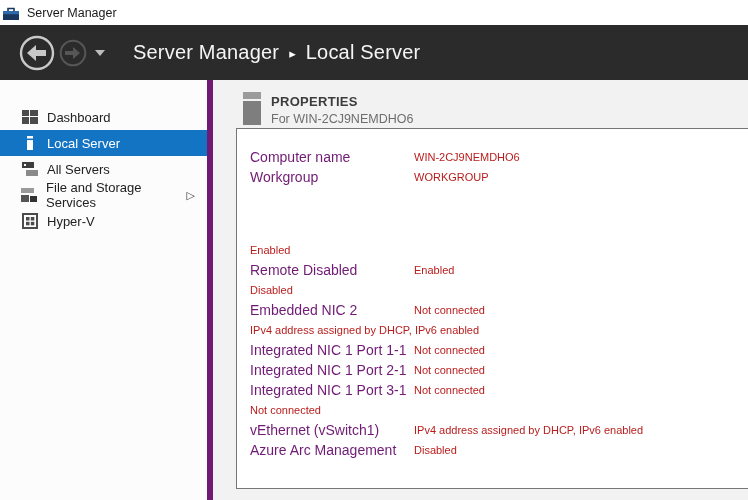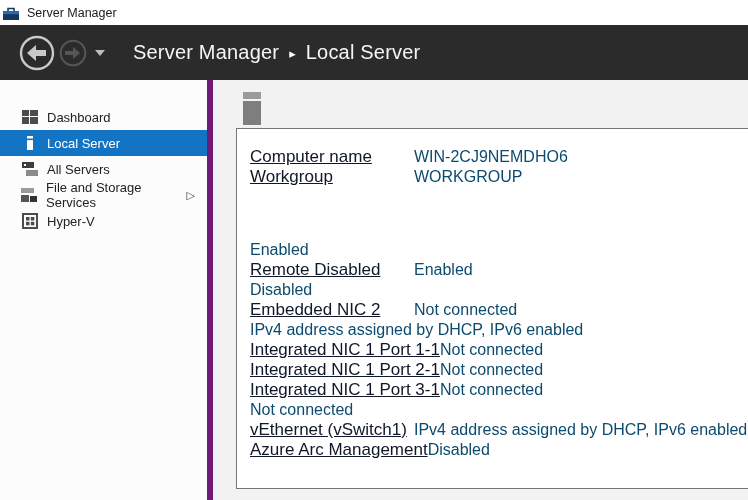--- a/index.html
+++ b/index.html
@@ -58,22 +58,22 @@
   .tile-icon .tower { flex: 1; background: #7e7e7e; }
   .props-title { font-size: 13px; font-weight: bold; color: #3c3c3c; letter-spacing: 0.3px; padding-top: 2px; }
   .props-subtitle { font-size: 12.5px; color: #6e6e6e; margin-top: 3px; }
 
   .props-box {
     position: absolute; left: 23px; right: 0; top: 48px; height: 361px;
     background: #ffffff; border: 1px solid #767676; border-right: none;
     padding: 18px 0 0 13px; overflow: hidden;
   }
   .prow { display: flex; height: 20px; align-items: center; }
-  .plabel { flex: 0 0 164px; font-size: 17px; color: #0f172a; white-space: nowrap; text-decoration: underline; }
-  .pvalue { font-size: 16px; color: #0c4a6e; text-decoration: none; white-space: nowrap; cursor: pointer; }
+  .plabel { flex: 0 0 164px; font-size: 14px; color: #701a75; white-space: nowrap; }
+  .pvalue { font-size: 11px; color: #b91c1c; text-decoration: none; white-space: nowrap; cursor: pointer; }
   .pgap { height: 53px; }
 
   svg { display: block; }
 </style>
 </head>
 <body>
 
 <div class="app">
 
   <div class="titlebar">
@@ -172,20 +172,24 @@
 
     </div>
 
     <div class="main">
 
       <div class="props-header">
         <span class="tile-icon">
           <span class="cap"></span>
             <span class="tower"></span>
         </span>
+        <div>
+          <div class="props-title">PROPERTIES</div>
+          <div class="props-subtitle">For WIN-2CJ9NEMDHO6</div>
+        </div>
       </div>
 
       <div class="props-box">
 
         <div class="prow">
           <span class="plabel">Computer name</span>
           <a class="pvalue">WIN-2CJ9NEMDHO6</a>
         </div>
         <div class="prow">
           <span class="plabel">Workgroup</span>

